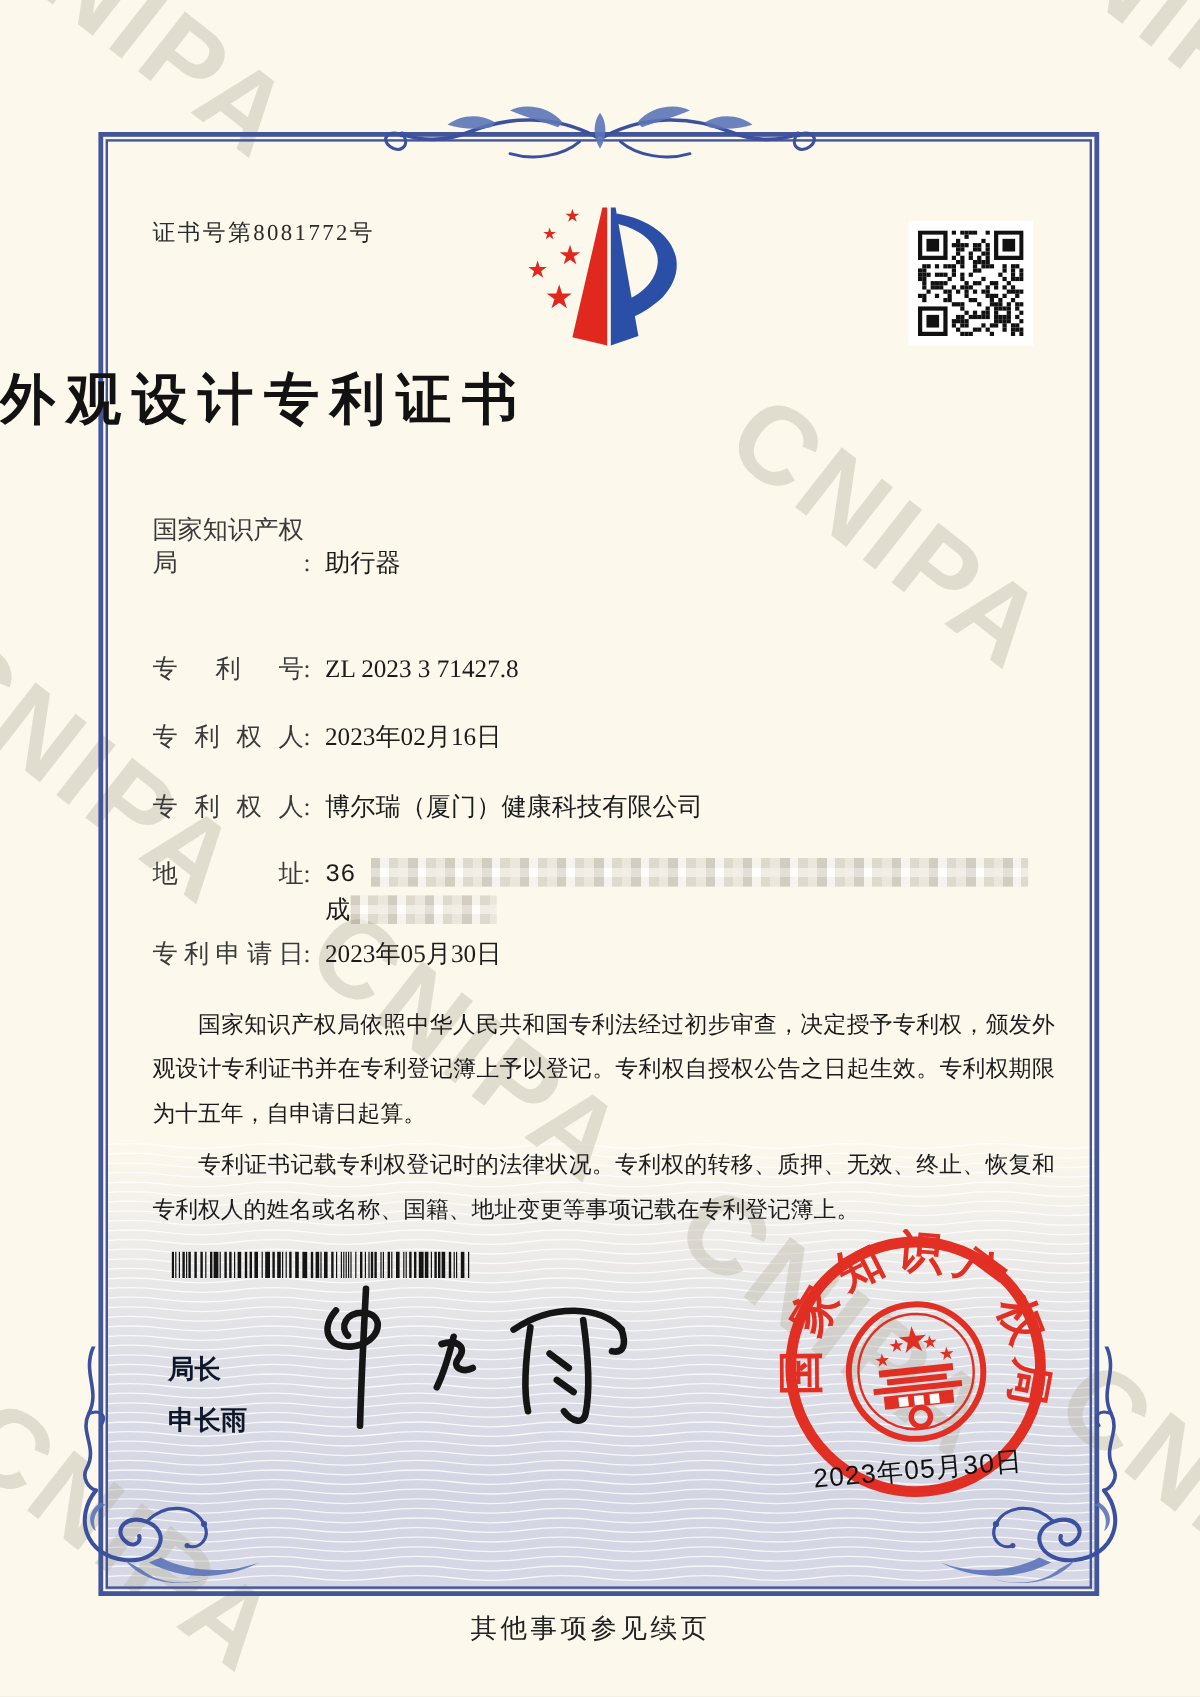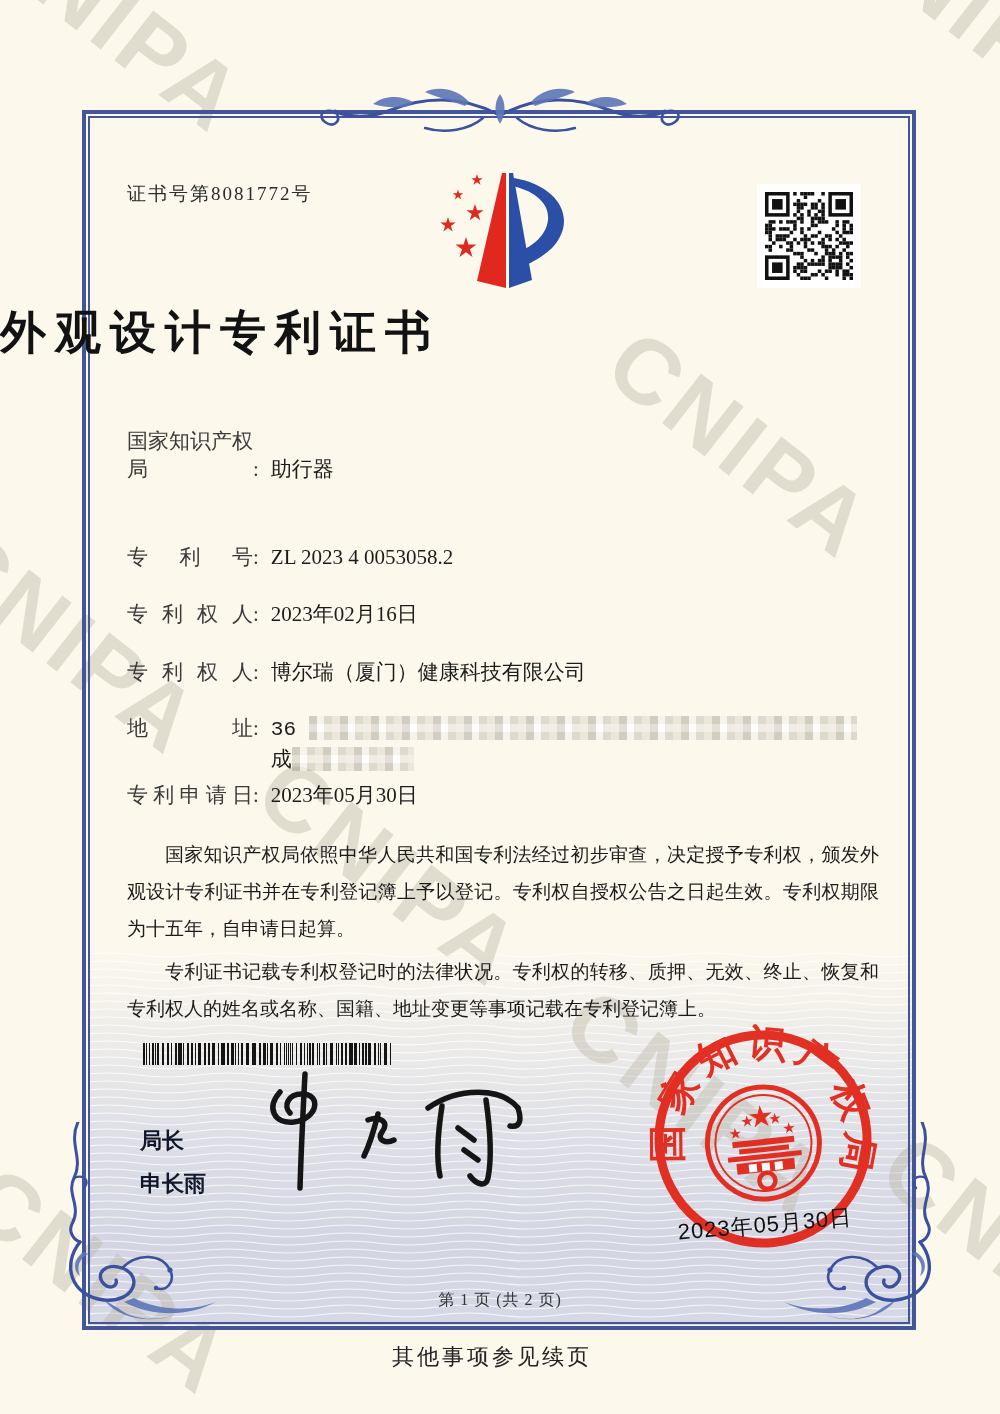--- a/index.html
+++ b/index.html
@@ -400,21 +400,21 @@
     </div>
 
     <div class="title">外观设计专利证书</div>
 
     <div class="frow" style="top:427px">
       <span class="flabel">国家知识产权局</span><span class="fcolon">:</span><span class="fvalue">助行器</span>
     </div>
 
 
     <div class="frow" style="top:543px">
-      <span class="flabel">专利号</span><span class="fcolon">:</span><span class="fvalue">ZL 2023 4 0053058.2</span>
+      <span class="flabel">专利号</span><span class="fcolon">:</span><span class="fvalue">ZL 2023 3 71427.8</span>
     </div>
 
     <div class="frow" style="top:600px">
       <span class="flabel">专利权人</span><span class="fcolon">:</span><span class="fvalue">2023年02月16日</span>
     </div>
 
     <div class="frow" style="top:658px">
       <span class="flabel">专利权人</span><span class="fcolon">:</span><span class="fvalue">博尔瑞（厦门）健康科技有限公司</span>
     </div>
 
@@ -538,17 +538,16 @@
           <rect x="-29" y="18" width="58" height="11"></rect>
           <rect x="-17" y="20" width="8" height="8" fill="#fff"></rect>
           <rect x="-4" y="20" width="8" height="8" fill="#fff"></rect>
           <rect x="9" y="20" width="8" height="8" fill="#fff"></rect>
           <circle cy="38" r="8" fill="none" stroke="#e2261a" stroke-width="4.5"></circle>
         </g>
       </g>
     </svg>
     <div class="seal-date">2023年05月30日</div>
 
-    <div class="page-info">第 1 页 (共 2 页)</div>
     <div class="cont-note">其他事项参见续页</div>
 
   </div>
 </div>
 
 </body></html>

